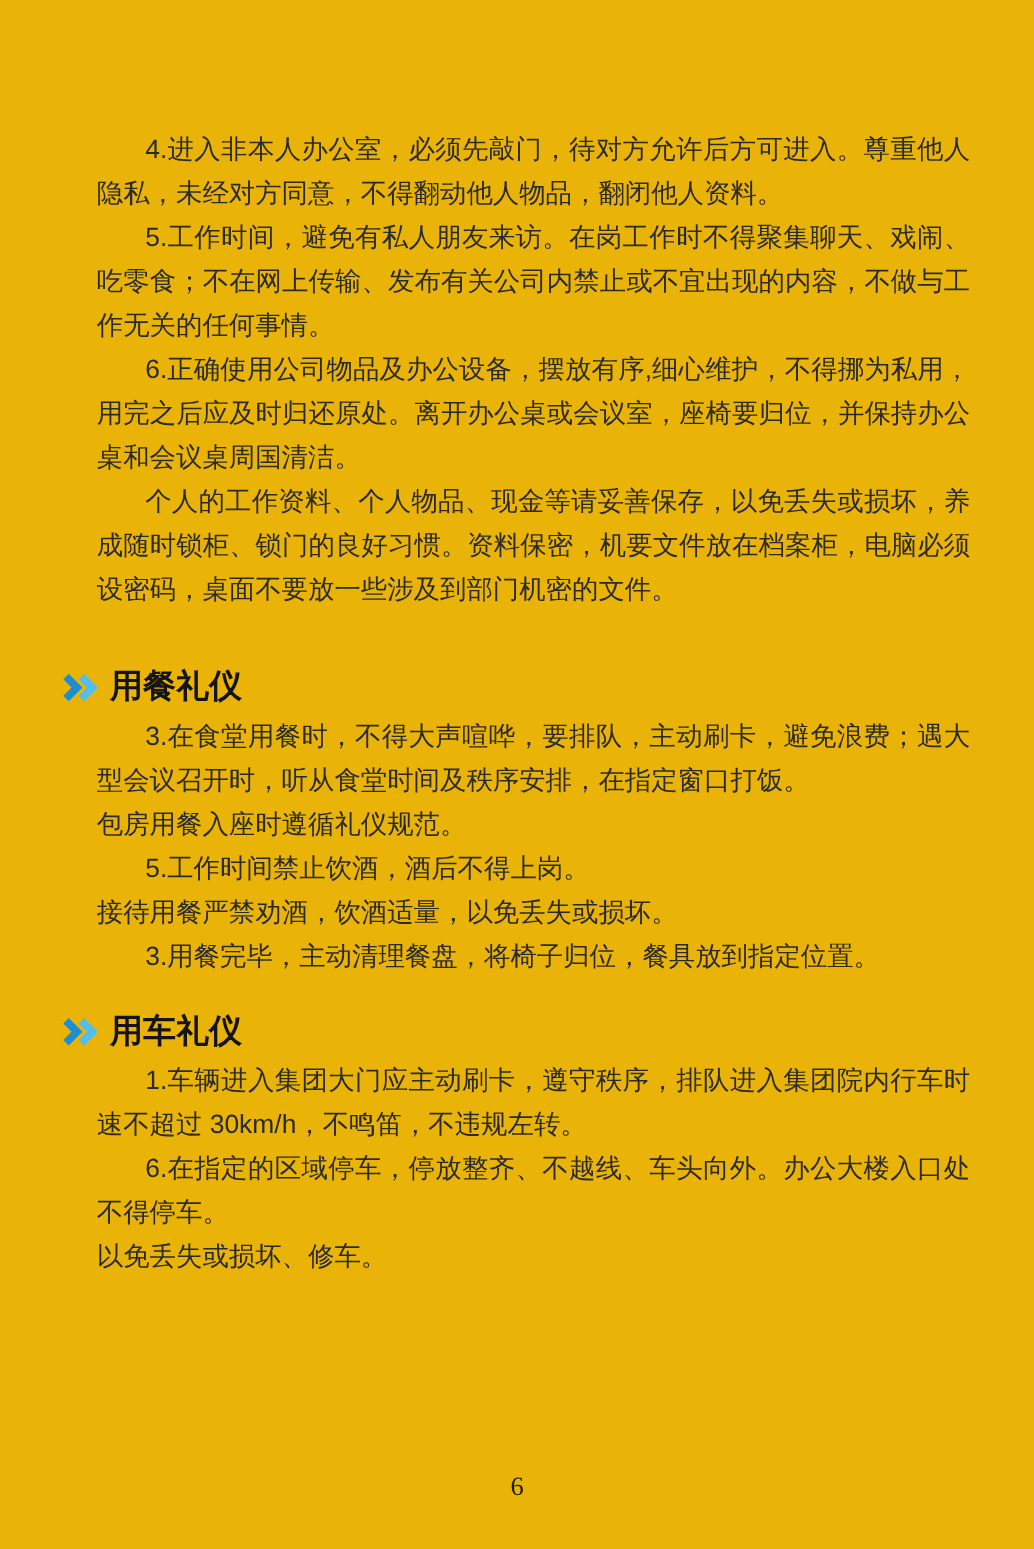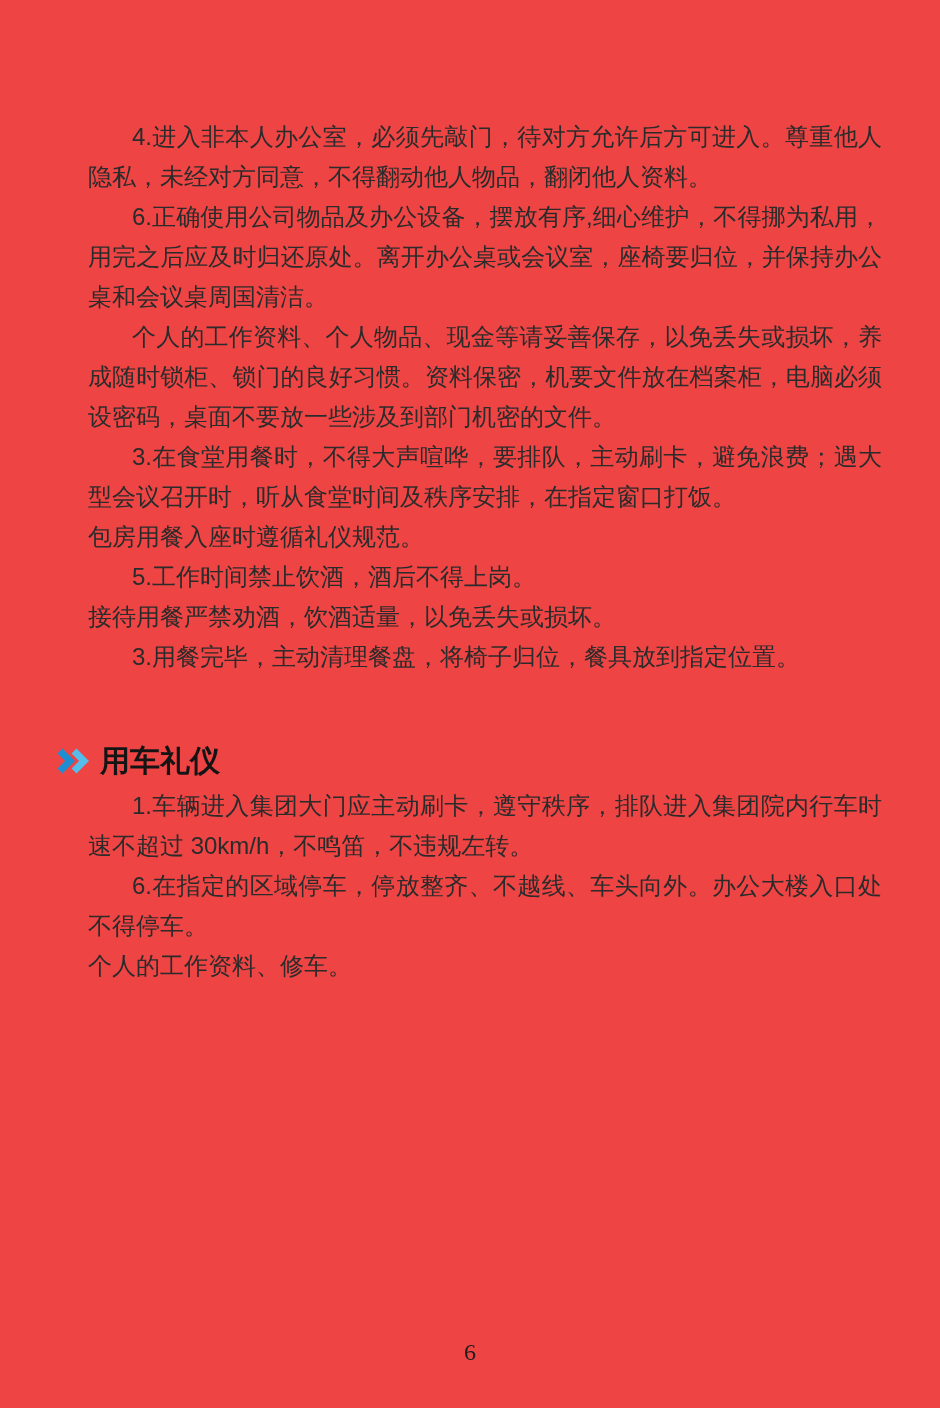--- a/index.html
+++ b/index.html
@@ -4,21 +4,21 @@
 <style>
   html, body {
     margin: 0;
     padding: 0;
     background: #ffffff;
   }
   .page {
     position: relative;
     width: 940px;
     height: 1408px;
-    background: #ef4444;
+    background: #eab308;
     overflow: hidden;
     font-family: "Liberation Sans", sans-serif;
   }
   .content {
     box-sizing: border-box;
     padding: 117px 58px 0 88px;
     color: #2b2b2b;
     font-size: 24px;
     line-height: 40px;
   }
@@ -33,21 +33,21 @@
     display: flex;
     align-items: center;
     gap: 9px;
     margin: 48px 0 5px -31px;
     font-size: 30px;
     line-height: 40px;
     font-weight: bold;
     color: #141414;
   }
   .section-title.second {
-    margin-top: 64px;
+    margin-top: 28px;
   }
   .chevron-icon {
     display: inline-flex;
     flex: 0 0 auto;
   }
   .chevron-icon svg {
     display: block;
   }
   .page-number {
     position: absolute;
@@ -61,42 +61,52 @@
     color: #1d1d1d;
   }
 </style>
 </head>
 <body>
 
 <div class="page">
   <div class="content">
 
     <p class="para indent">4.进入非本人办公室，必须先敲门，待对方允许后方可进入。尊重他人隐私，未经对方同意，不得翻动他人物品，翻闭他人资料。</p>
+    <p class="para indent">5.工作时间，避免有私人朋友来访。在岗工作时不得聚集聊天、戏闹、吃零食；不在网上传输、发布有关公司内禁止或不宜出现的内容，不做与工作无关的任何事情。</p>
     <p class="para indent">6.正确使用公司物品及办公设备，摆放有序,细心维护，不得挪为私用，用完之后应及时归还原处。离开办公桌或会议室，座椅要归位，并保持办公桌和会议桌周国清洁。</p>
     <p class="para indent">个人的工作资料、个人物品、现金等请妥善保存，以免丢失或损坏，养成随时锁柜、锁门的良好习惯。资料保密，机要文件放在档案柜，电脑必须设密码，桌面不要放一些涉及到部门机密的文件。</p>
 
     <div class="section">
+      <h2 class="section-title">
+        <span class="chevron-icon">
+          <svg width="34" height="26" viewBox="0 0 34 26" xmlns="http://www.w3.org/2000/svg">
+            <polyline points="3,3 13,13 3,23" fill="none" stroke="#1d8ed2" stroke-width="7" stroke-linecap="butt" stroke-linejoin="miter"></polyline>
+            <polyline points="17,3 27,13 17,23" fill="none" stroke="#55bdea" stroke-width="7" stroke-linecap="butt" stroke-linejoin="miter"></polyline>
+          </svg>
+        </span>
+        <span>用餐礼仪</span>
+      </h2>
       <p class="para indent">3.在食堂用餐时，不得大声喧哗，要排队，主动刷卡，避免浪费；遇大型会议召开时，听从食堂时间及秩序安排，在指定窗口打饭。</p>
       <p class="para">包房用餐入座时遵循礼仪规范。</p>
       <p class="para indent">5.工作时间禁止饮酒，酒后不得上岗。</p>
       <p class="para">接待用餐严禁劝酒，饮酒适量，以免丢失或损坏。</p>
       <p class="para indent">3.用餐完毕，主动清理餐盘，将椅子归位，餐具放到指定位置。</p>
     </div>
 
     <div class="section">
       <h2 class="section-title second">
         <span class="chevron-icon">
           <svg width="34" height="26" viewBox="0 0 34 26" xmlns="http://www.w3.org/2000/svg">
             <polyline points="3,3 13,13 3,23" fill="none" stroke="#1d8ed2" stroke-width="7" stroke-linecap="butt" stroke-linejoin="miter"></polyline>
             <polyline points="17,3 27,13 17,23" fill="none" stroke="#55bdea" stroke-width="7" stroke-linecap="butt" stroke-linejoin="miter"></polyline>
           </svg>
         </span>
         <span>用车礼仪</span>
       </h2>
       <p class="para indent">1.车辆进入集团大门应主动刷卡，遵守秩序，排队进入集团院内行车时速不超过 30km/h，不鸣笛，不违规左转。</p>
       <p class="para indent">6.在指定的区域停车，停放整齐、不越线、车头向外。办公大楼入口处不得停车。</p>
-      <p class="para">个人的工作资料、修车。</p>
+      <p class="para">以免丢失或损坏、修车。</p>
     </div>
 
   </div>
 
   <div class="page-number">6</div>
 </div>
 
 </body></html>

